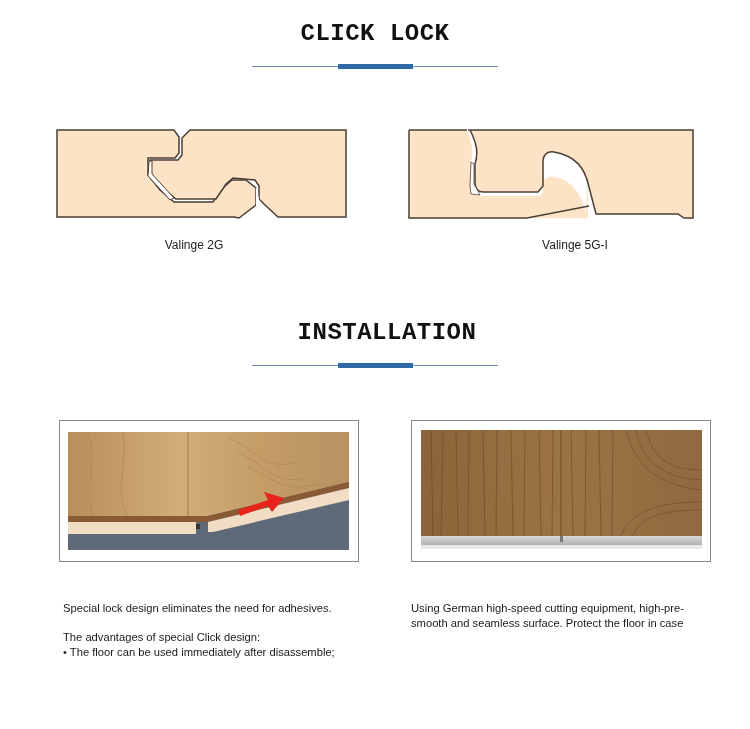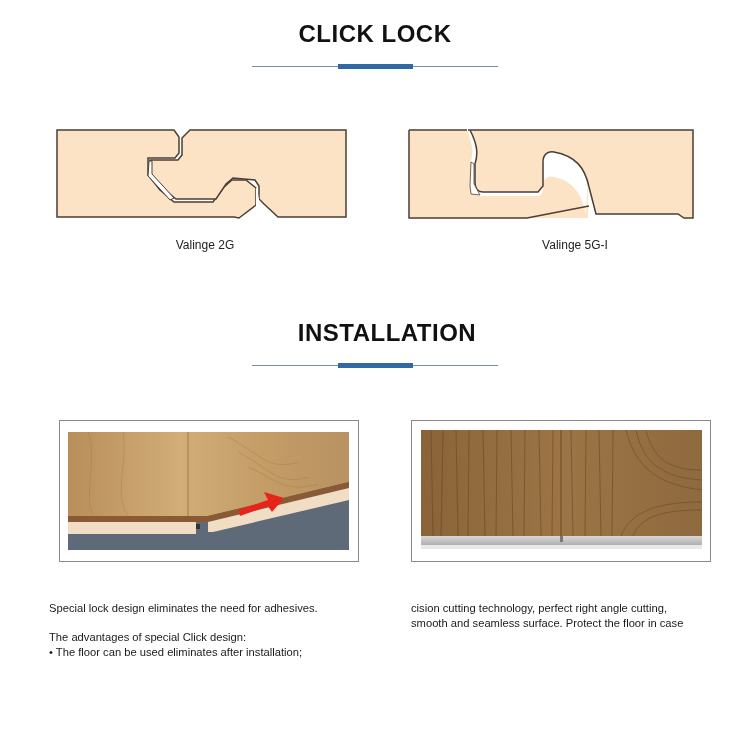--- a/index.html
+++ b/index.html
@@ -1,19 +1,19 @@
 <!DOCTYPE html>
 <html><head>
 <meta charset="utf-8">
 <style>
   html, body { margin: 0; padding: 0; background: #ffffff; }
   body { width: 750px; height: 729px; position: relative; overflow: hidden;
          font-family: "Liberation Sans", sans-serif; color: #1a1a1a; }
   .title { position: absolute; left: 0; width: 750px; text-align: center;
-           font-weight: bold; font-size: 24px; letter-spacing: 0.5px; color: #111; }
+           font-weight: bold; font-size: 24px; letter-spacing: 0.5px; color: #111; font-family: Liberation Mono, monospace; }
   .rule { position: absolute; left: 252px; width: 246px; height: 1px; background: #6e8fad; }
   .rule-bar { position: absolute; left: 338px; width: 75px; height: 5px; background: #2f6aa6; }
   .diagram { position: absolute; }
   .caption { position: absolute; font-size: 12px; color: #222; text-align: center; width: 200px; }
   .photo-frame { position: absolute; border: 1px solid #8a8a8a; background: #fff; box-sizing: border-box; }
   .photo { position: absolute; overflow: hidden; }
   .para { position: absolute; font-size: 11.2px; line-height: 14.6px; color: #1a1a1a; }
   .para p { margin: 0; }
   .gap { height: 14.6px; }
 </style>
@@ -25,21 +25,21 @@
 <div class="rule-bar" style="top:64px;"></div>
 
 <svg class="diagram" style="left:56px; top:128px;" width="292" height="92" viewBox="0 0 292 92">
 
   <path d="M1,2 L118,2 L123,9 L123,25 L119,30 L92,30 L92,47 L104,62 L118,74 L157,74 L168,59 L176,52 L190,52 L200,60 L200,77 L183,90 L178,89 L1,89 Z" fill="#fde3c6" stroke="#4a3f35" stroke-width="1.5"></path>
 
   <path d="M126,10 L134,2 L290,2 L290,89 L222,89 L208,76 L203,71 L203,58 L199,52 L177,50 L170,56 L160,71 L120,71 L100,55 L94,47 L94,32 L122,32 L126,27 Z" fill="#fde3c6" stroke="#4a3f35" stroke-width="1.5"></path>
   <path d="M93,33 L96,33 L96,46 L118,70 L114,72 L92,48 Z" fill="#ffffff" stroke="#4a3f35" stroke-width="1"></path>
   <path d="M201,60 L203,72 L209,80 L200,80 L200,60 Z" fill="#ffffff"></path>
 </svg>
-<div class="caption" style="left:105px; top:238px;">Valinge 2G</div>
+<div class="caption" style="left:94px; top:238px;">Valinge 2G</div>
 
 <svg class="diagram" style="left:408px; top:128px;" width="286" height="92" viewBox="0 0 286 92">
 
   <path d="M1,2 L59,2 C64,14 66,24 63,33 L62,58 C64,66 68,68 74,68 L130,68 C134,68 135,64 135,58 C135,50 140,48 146,49 C164,52 174,66 178,86 L180,46 L180,90 L120,90 L1,90 Z" fill="#fde3c6" stroke="none"></path>
   <path d="M1,2 L59,2" stroke="#4a3f35" stroke-width="1.5" fill="none"></path>
   <path d="M1,2 L1,90 L119,90 L181,78" stroke="#4a3f35" stroke-width="1.5" fill="none"></path>
 
   <path d="M60,2 L285,2 L285,90 L276,90 L270,86 L188,86 L181,59 C177,40 168,28 146,24 C140,23 135,26 135,34 L135,58 L130,64 L75,64 C70,64 67,60 67,54 L67,36 C71,24 68,14 62,2 Z" fill="#fde3c6" stroke="#4a3f35" stroke-width="1.5"></path>
   <path d="M63,34 L66,36 L66,56 L72,67 L63,66 L62,58 Z" fill="#ffffff" stroke="#4a3f35" stroke-width="0.8"></path>
 </svg>
@@ -115,23 +115,23 @@
       <path d="M200,106 C210,80 240,72 281,72"></path>
       <path d="M212,106 C220,85 245,80 281,80"></path>
     </g>
     <line x1="140" y1="0" x2="140" y2="106" stroke="#6b4a26" stroke-width="1"></line>
     <rect x="0" y="106" width="281" height="9" fill="url(#edgeB)"></rect>
     <rect x="0" y="115" width="281" height="4" fill="#e9e9e9"></rect>
     <rect x="139" y="106" width="3" height="6" fill="#777"></rect>
   </svg>
 </div>
 
-<div class="para" style="left:49px; top:601px; width:320px;">
+<div class="para" style="left:63px; top:601px; width:320px;">
   <p>Special lock design eliminates the need for adhesives.</p>
   <div class="gap"></div>
   <p>The advantages of special Click design:</p>
-  <p>• The floor can be used eliminates after installation;</p>
+  <p>• The floor can be used immediately after disassemble;</p>
 </div>
 
 <div class="para" style="left:411px; top:601px; width:320px;">
-  <p>cision cutting technology, perfect right angle cutting,</p>
+  <p>Using German high-speed cutting equipment, high-pre-</p>
   <p>smooth and seamless surface. Protect the floor in case</p>
 </div>
 
 </body></html>

